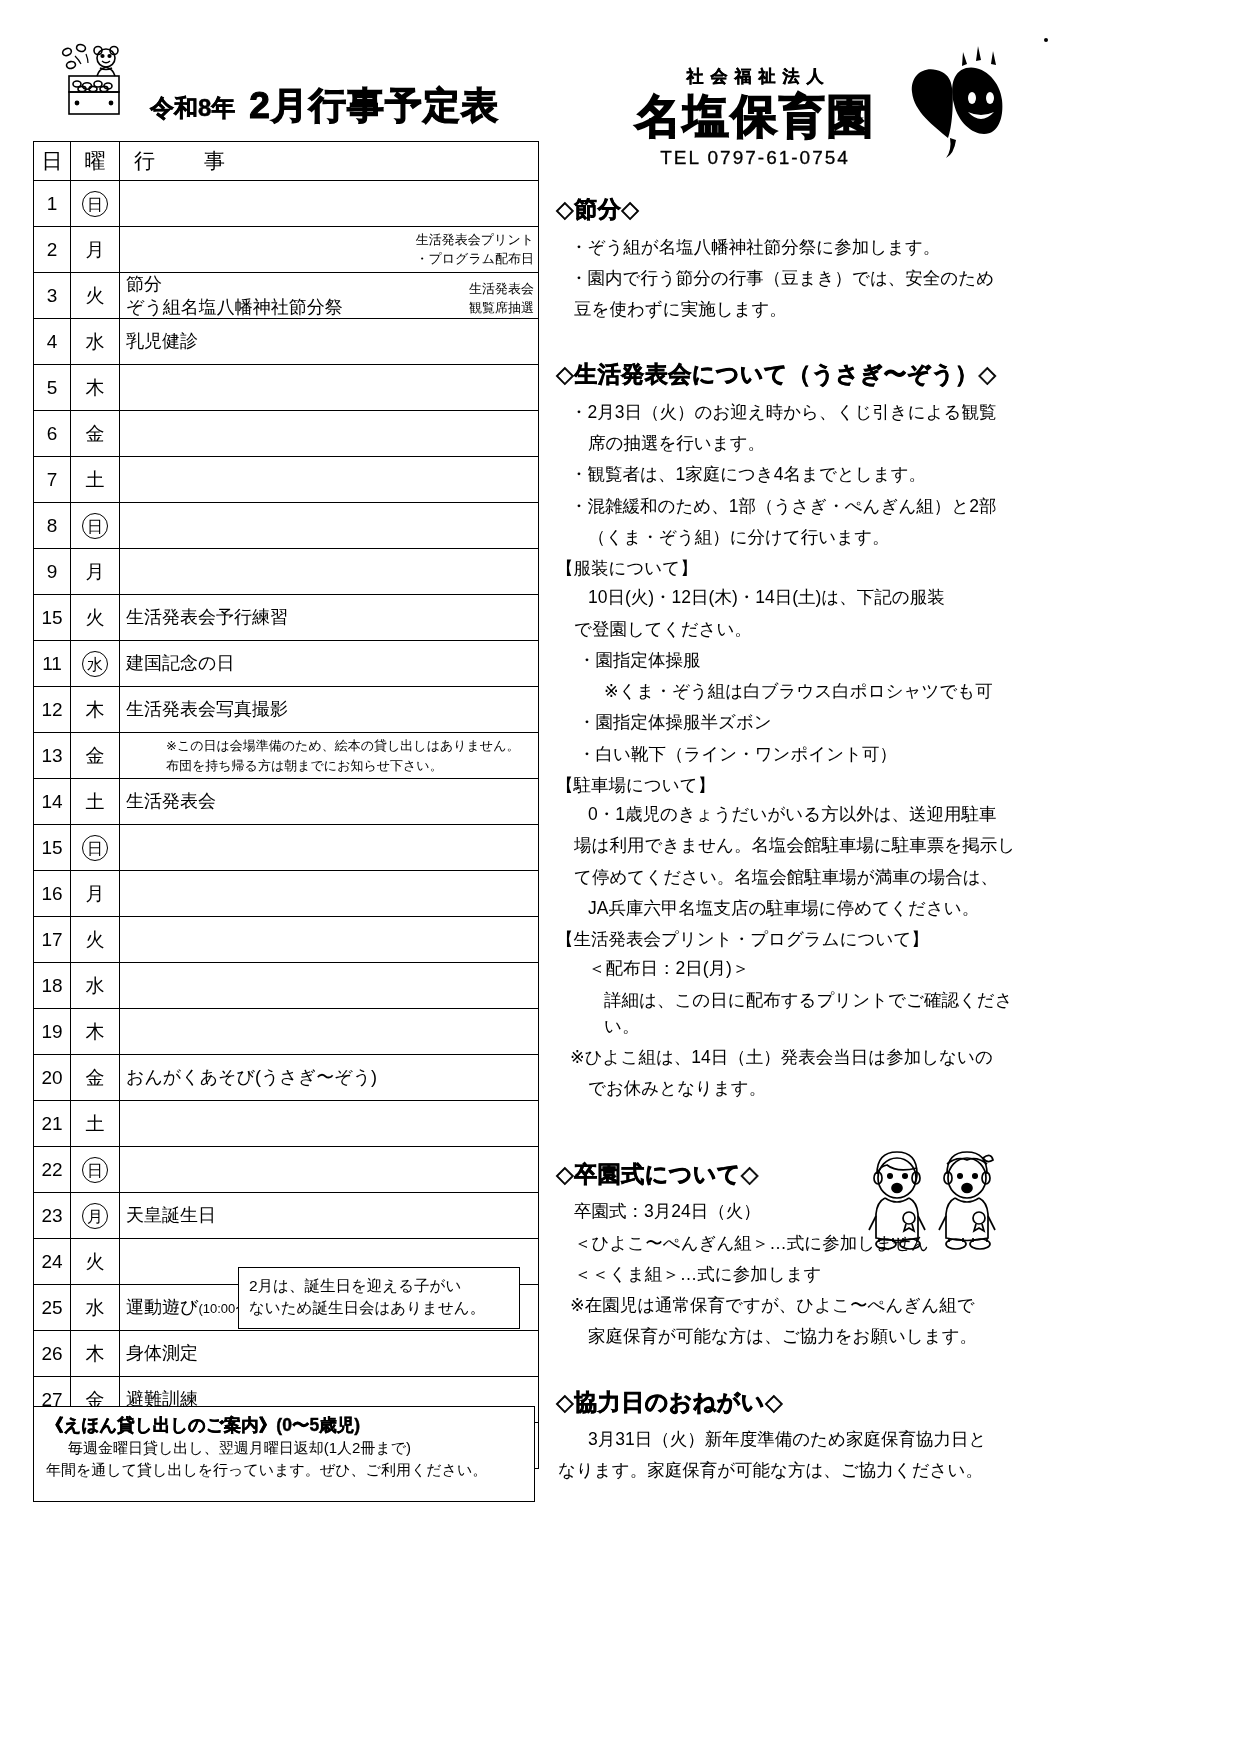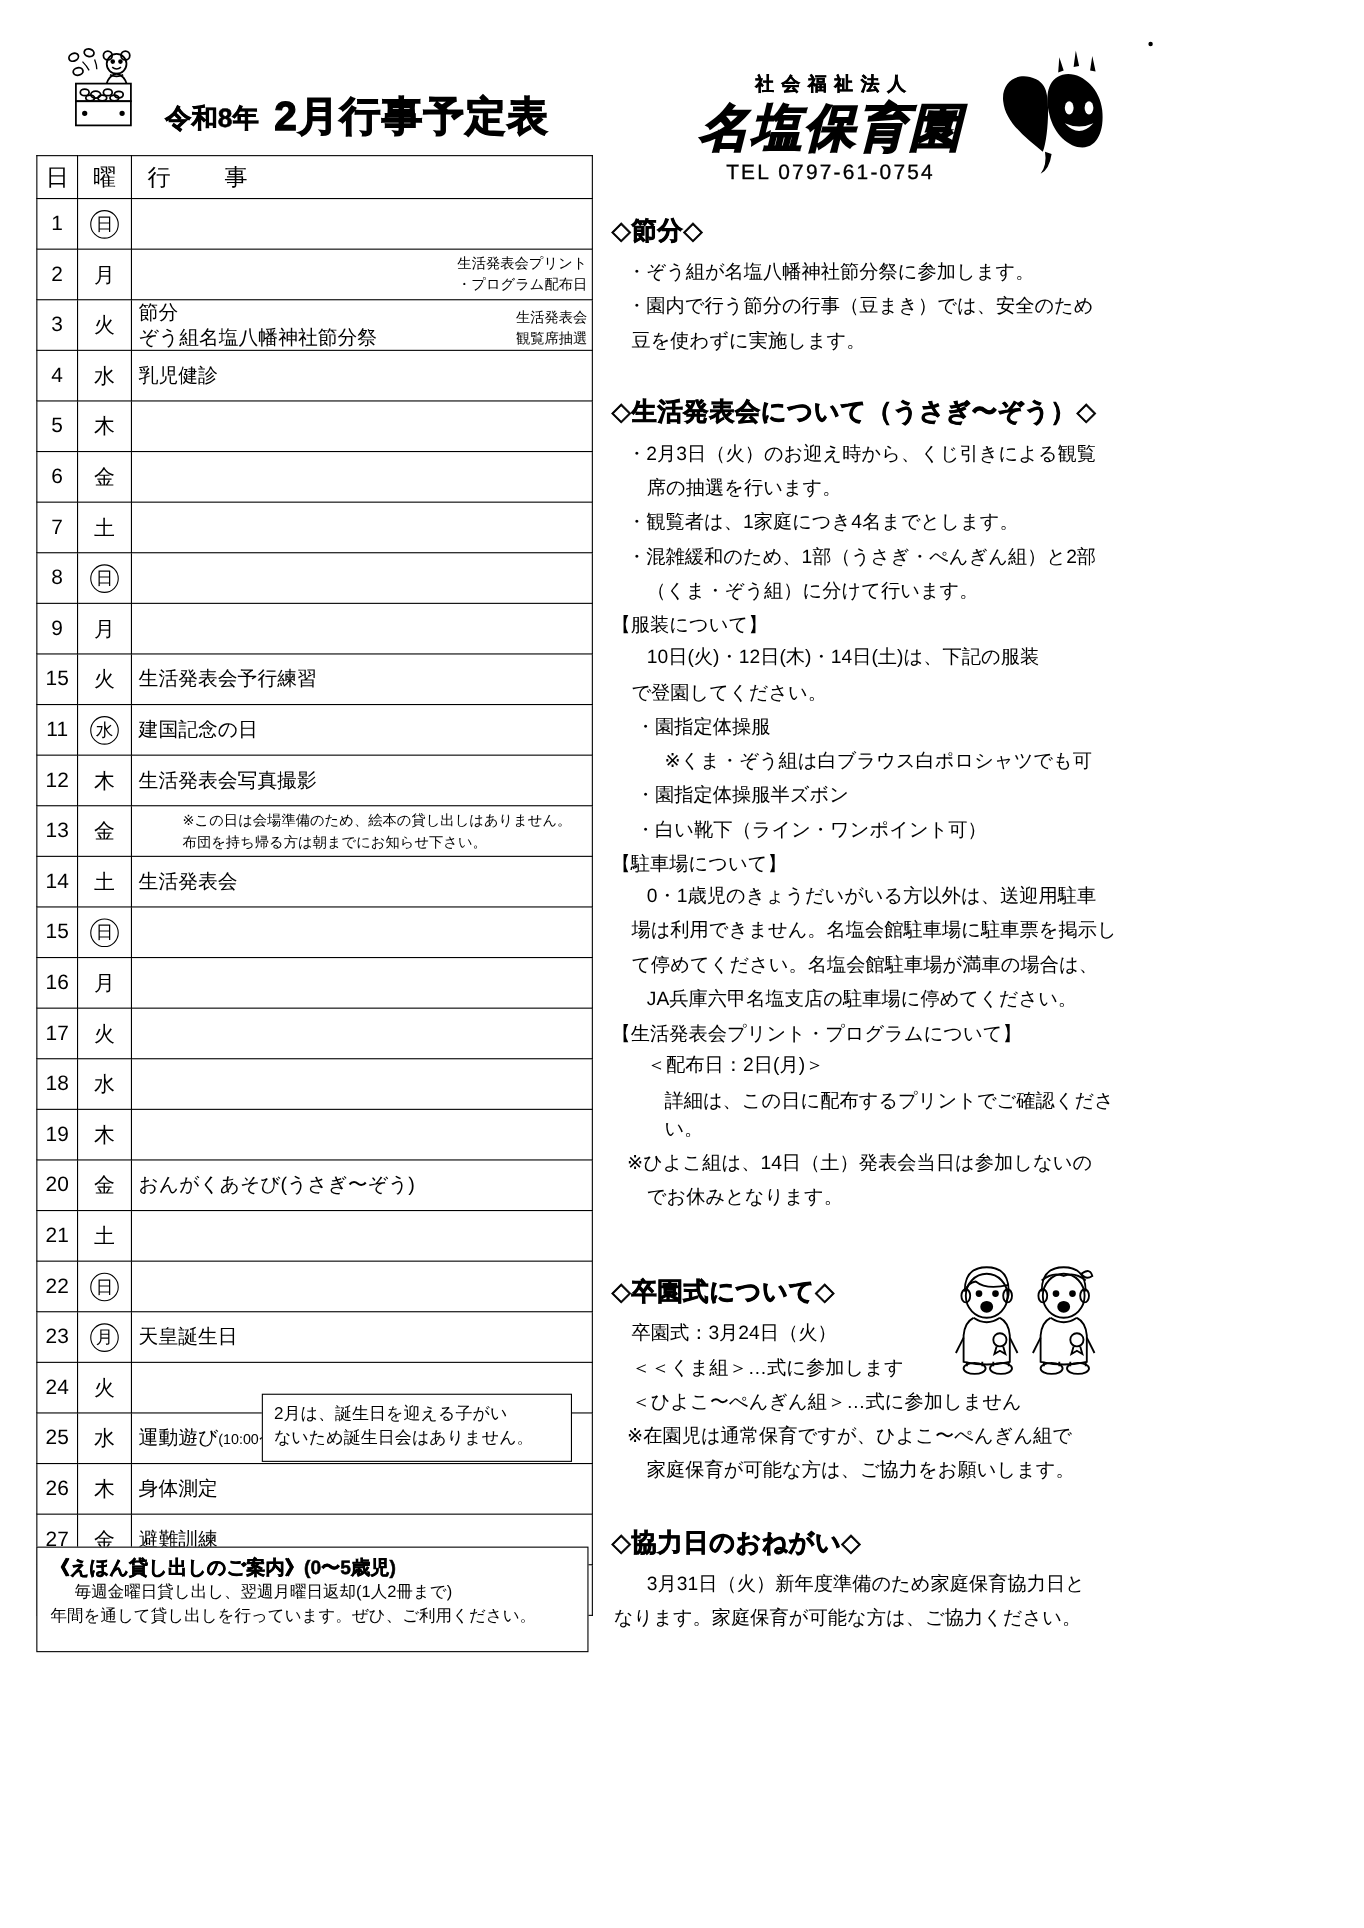--- a/index.html
+++ b/index.html
@@ -76,21 +76,20 @@
     text-indent: 7px;
     line-height: 1.1;
     -webkit-text-stroke: 0.4px #000;
   }
   .org-name {
     font-size: 46px;
     font-weight: bold;
     letter-spacing: 2px;
     line-height: 1.15;
     margin-top: 3px;
-    font-style: italic;
     -webkit-text-stroke: 1.6px #000;
   }
   .org-tel {
     font-size: 19px;
     letter-spacing: 2px;
     margin-top: 4px;
     font-family: "Liberation Sans", sans-serif;
     -webkit-text-stroke: 0.3px #000;
   }
   .heart-logo {
@@ -594,22 +593,22 @@
     <p class="plain-line ind3">詳細は、この日に配布するプリントでご確認ください。</p>
 
     <p class="hang">※ひよこ組は、14日（土）発表会当日は参加しないの</p>
     <p class="plain-line ind2">でお休みとなります。</p>
 
     <div class="gap-l"></div>
     <div class="gap-m"></div>
 
     <div class="sec-head">◇卒園式について◇</div>
     <p class="plain-line ind1">卒園式：3月24日（火）</p>
+    <p class="plain-line ind1">＜ひよこ〜ぺんぎん組＞…式に参加しません</p>
     <p class="plain-line ind1">＜＜くま組＞…式に参加します</p>
-    <p class="plain-line ind1">＜ひよこ〜ぺんぎん組＞…式に参加しません</p>
     <p class="hang">※在園児は通常保育ですが、ひよこ〜ぺんぎん組で</p>
     <p class="plain-line ind2">家庭保育が可能な方は、ご協力をお願いします。</p>
 
     <div class="gap-l"></div>
 
     <div class="sec-head">◇協力日のおねがい◇</div>
     <p class="plain-line ind2">3月31日（火）新年度準備のため家庭保育協力日と</p>
     <p class="plain-line">なります。家庭保育が可能な方は、ご協力ください。</p>
   </div>
 

